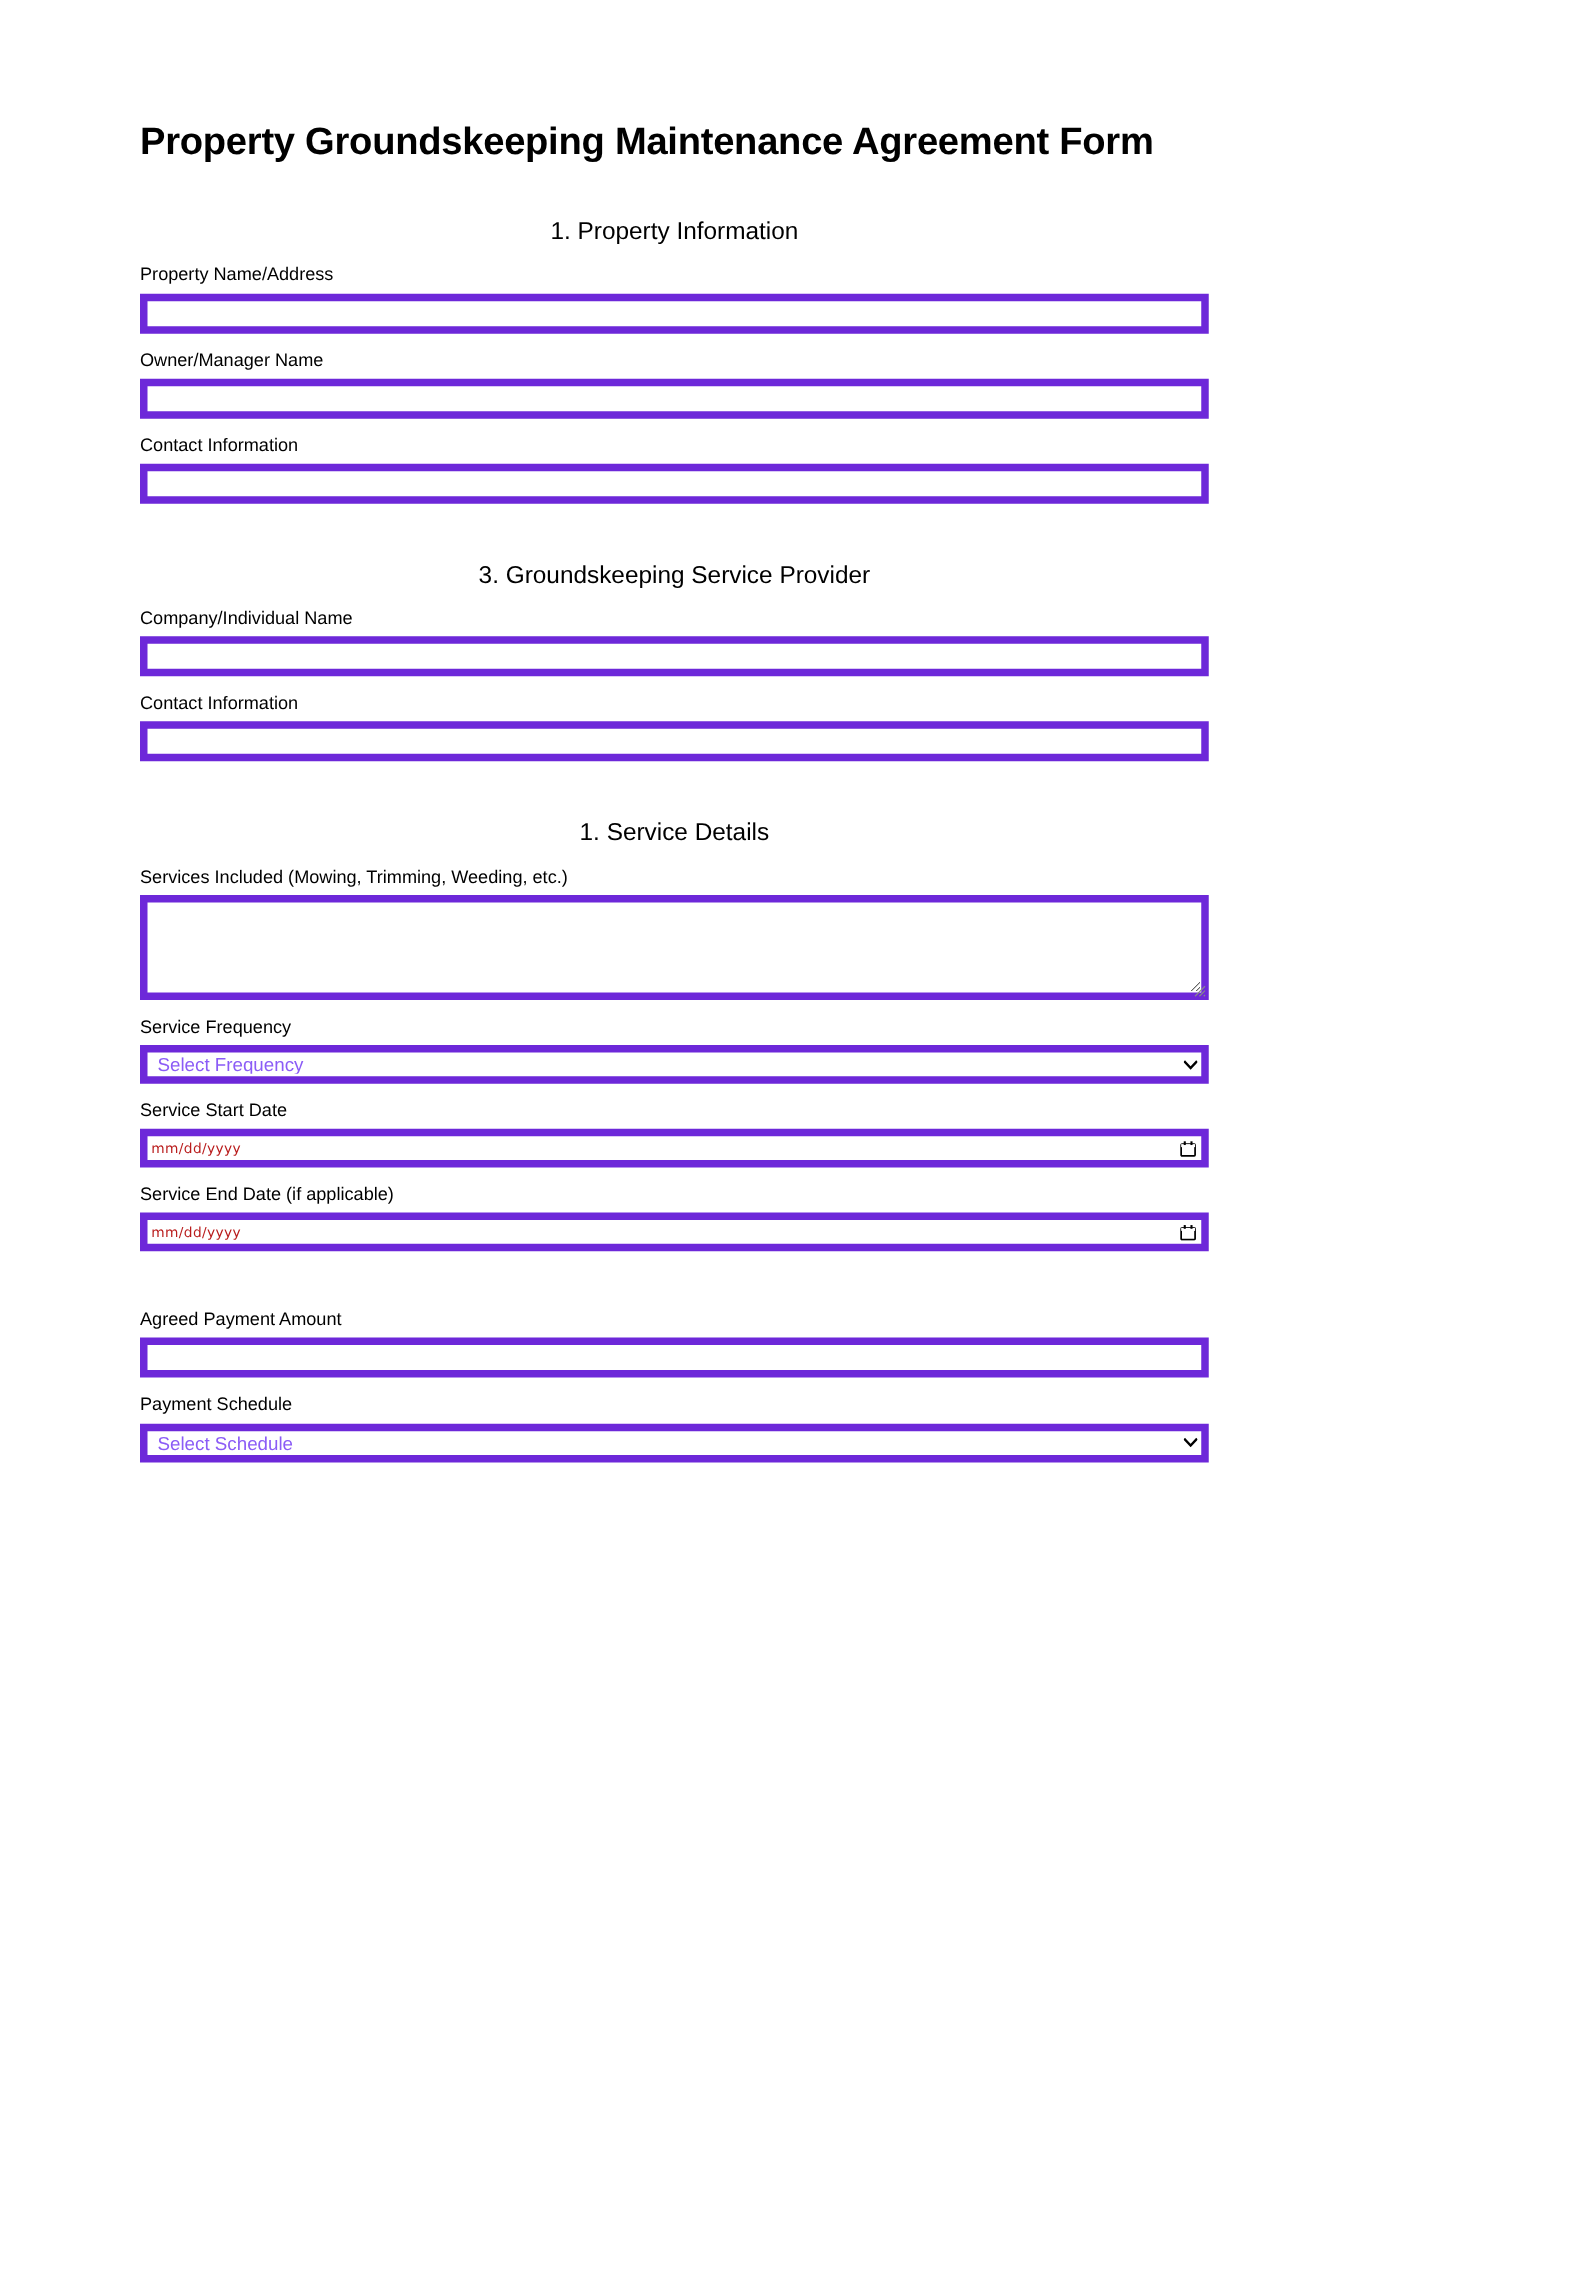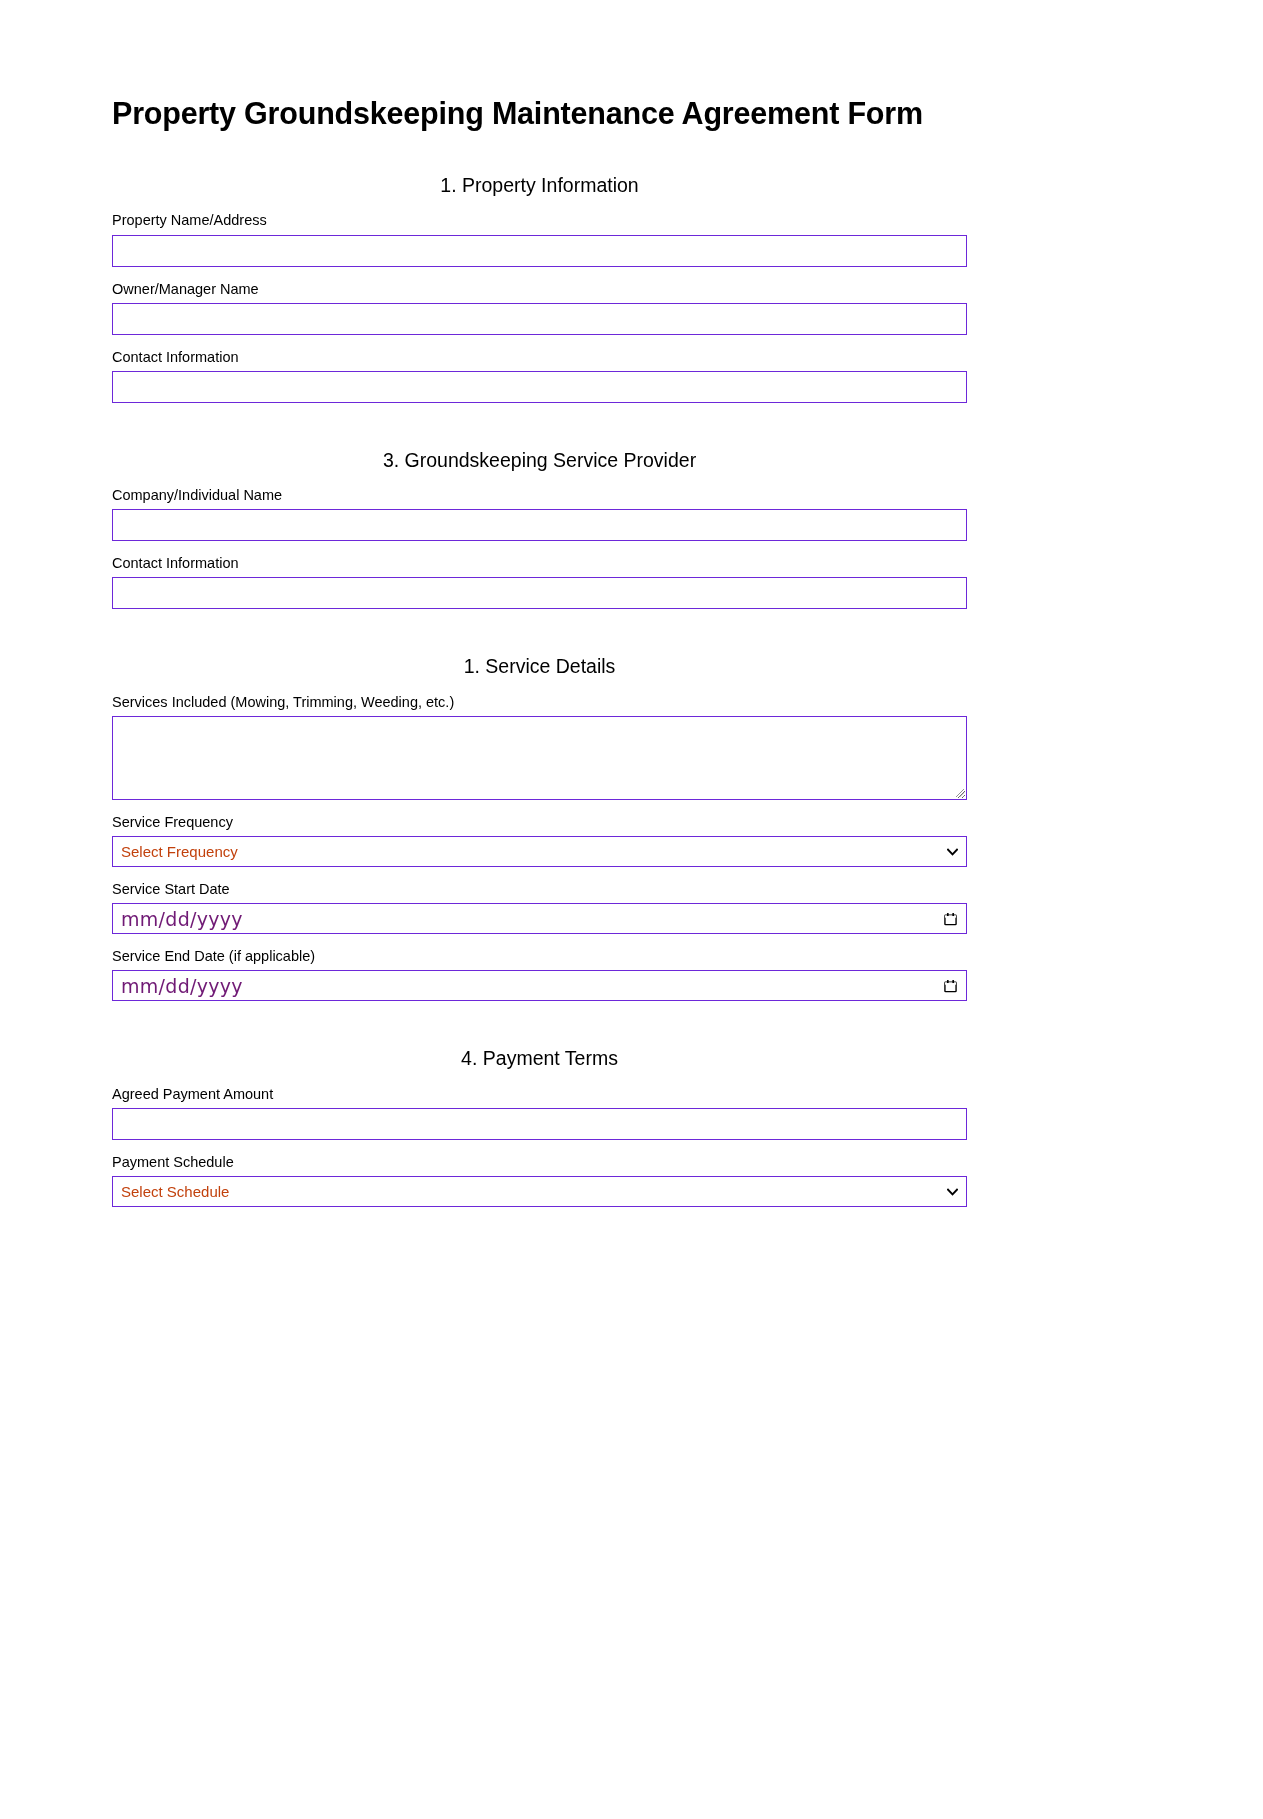--- a/index.html
+++ b/index.html
@@ -69,25 +69,25 @@
     color: #000000;
   }
   .text-input,
   .select-input,
   .date-input,
   .textarea-input {
     box-sizing: border-box;
     display: block;
     width: 100%;
     background: #ffffff;
-    border: 1px solid #6d28d9;
+    border: 6px solid #6d28d9;
     border-radius: 0;
     font-family: "Liberation Sans", sans-serif;
     font-size: 15px;
-    color: #c2410c;
+    color: #8b5cf6;
     outline: none;
   }
   .text-input {
     height: 32px;
     padding: 2px 8px;
   }
   .textarea-input {
     height: 84px;
     padding: 4px 8px;
     resize: vertical;
@@ -123,22 +123,22 @@
     font-family: "DejaVu Sans", sans-serif;
     font-size: 13.5px;
     letter-spacing: 0.1px;
   }
   .date-placeholder {
     position: absolute;
     left: 9px;
     top: 50%;
     transform: translateY(-50%);
     font-family: "DejaVu Sans", sans-serif;
-    font-size: 19px;
-    color: #701a75;
+    font-size: 11px;
+    color: #b91c1c;
     pointer-events: none;
     letter-spacing: 0.3px;
     white-space: nowrap;
   }
   .calendar-icon {
     position: absolute;
     right: 10px;
     top: 50%;
     transform: translateY(-50%);
     width: 13px;
@@ -252,21 +252,20 @@
             <rect x="1" y="3" width="12" height="10.2" rx="0.8" fill="#ffffff" stroke="#000000" stroke-width="1.5"></rect>
             <rect x="1" y="3" width="12" height="2.6" fill="#ffffff" stroke="none"></rect>
             <rect x="3.2" y="0.6" width="1.8" height="3.2" fill="#000000"></rect>
             <rect x="9" y="0.6" width="1.8" height="3.2" fill="#000000"></rect>
           </svg>
         </div>
       </div>
     </div>
 
     <div class="section">
-      <h2 class="section-title">4. Payment Terms</h2>
 
       <div class="field">
         <label class="field-label">Agreed Payment Amount</label>
         <input class="text-input" type="text" placeholder="" style="">
       </div>
 
       <div class="field">
         <label class="field-label">Payment Schedule</label>
         <div class="select-wrap">
           <select class="select-input">

